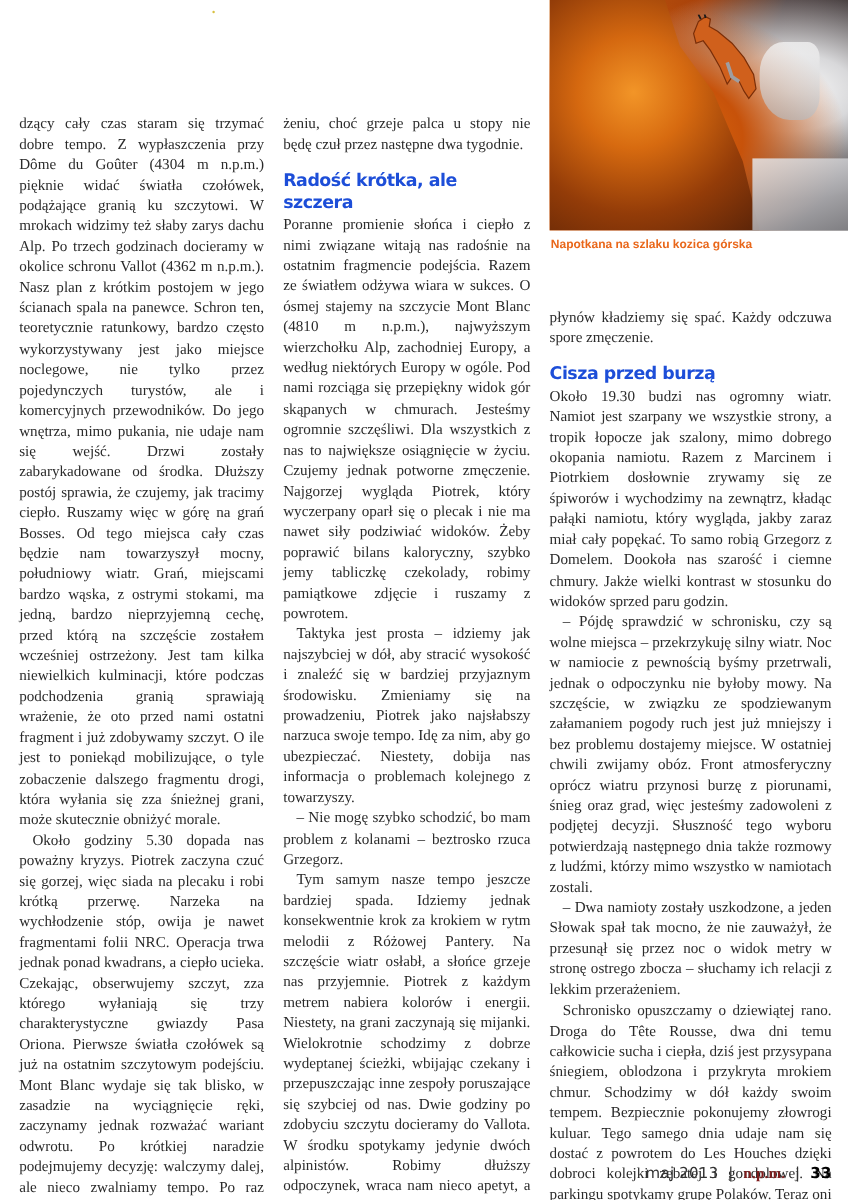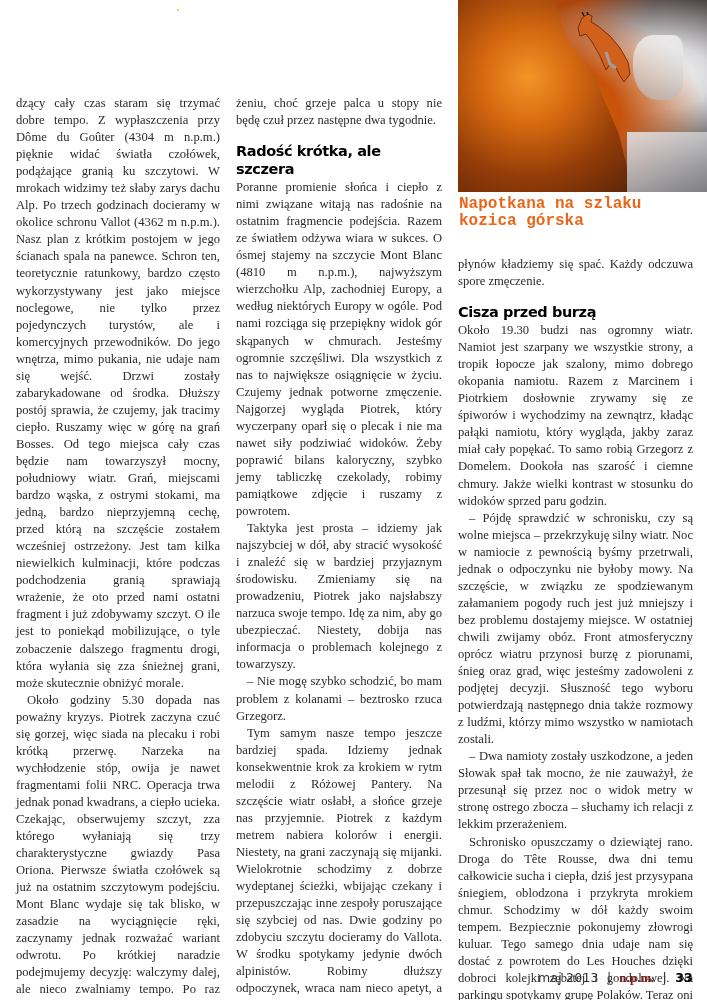--- a/index.html
+++ b/index.html
@@ -3,35 +3,35 @@
 <meta charset="utf-8">
 <style>
   html, body { margin: 0; padding: 0; background: #ffffff; }
   body { width: 707px; height: 1000px; position: relative; overflow: hidden; font-family: "DejaVu Serif", "Liberation Serif", serif; color: #2a2a2a; }
   .col { position: absolute; font-family: "Liberation Serif", "DejaVu Serif", serif; font-size: 12.6px; line-height: 17.05px; text-align: justify; hyphens: manual; }
   .col p { margin: 0; text-indent: 0; }
   .col p.ind { text-indent: 11px; }
   .col1 { left: 16px; top: 95px; width: 204px; }
   .col2 { left: 236px; top: 95px; width: 206px; }
   .col3 { left: 458px; top: 256px; width: 235px; }
-  h2.sub { font-family: "DejaVu Sans", "Liberation Sans", sans-serif; font-weight: bold; font-size: 14.5px; line-height: 18px; margin: 13px 0 1px 0; color: #000000; letter-spacing: -0.4px; text-align: left; }
+  h2.sub { font-family: "DejaVu Sans", "Liberation Sans", sans-serif; font-weight: bold; font-size: 14.5px; line-height: 18px; margin: 13px 0 1px 0; color: #1d4ed8; letter-spacing: -0.4px; text-align: left; }
   .photo { position: absolute; left: 458px; top: 0; width: 249px; height: 192px; overflow: hidden;
     background:
       radial-gradient(ellipse at 30% 60%, #e8760f 0%, #c7520a 35%, rgba(120,40,10,0) 70%),
       radial-gradient(ellipse at 80% 40%, #ffffff 0%, #d8d8da 20%, rgba(60,55,60,0) 55%),
       linear-gradient(110deg, #c96210 0%, #a8410a 40%, #3a2c2c 62%, #2a2628 100%); }
   .photo .rock { position: absolute; left: 0; top: 0; width: 175px; height: 192px;
     background: radial-gradient(circle at 40% 40%, #f59a2a 0%, #d66a10 30%, #8f3a08 65%, #5a2206 100%);
     clip-path: polygon(0 0, 55% 0, 62% 20%, 78% 40%, 92% 70%, 100% 100%, 0 100%); opacity: .92; }
   .photo .snow { position: absolute; right: 0; bottom: 0; width: 80px; height: 60px;
     background: linear-gradient(160deg, #e8e8ea 0%, #b9b9bd 60%, #8e8e92 100%); opacity: .85; }
   .photo .snow2 { position: absolute; left: 175px; top: 35px; width: 50px; height: 65px;
     background: linear-gradient(180deg, #fafafa, #b9b9bb); opacity: .7; border-radius: 40% 20% 30% 50%; }
   .photo .goat { position: absolute; left: 118px; top: 12px; width: 58px; height: 74px; }
-  .caption { position: absolute; left: 459px; top: 196px; width: 240px; font-family: Liberation Mono, monospace; font-size: 16px; line-height: 17px; color: #e9671a; font-weight: 600; }
+  .caption { position: absolute; left: 459px; top: 196px; width: 240px; font-family: Liberation Sans, sans-serif; font-size: 10px; line-height: 17px; color: #e9671a; font-weight: 600; }
   .footer { position: absolute; right: 14px; top: 970px; font-family: "DejaVu Sans", "Liberation Sans", sans-serif; font-size: 12.5px; color: #333; letter-spacing: 0.2px; }
   .footer .brand { color: #7f1d1d; font-weight: bold; font-family: Liberation Serif, serif; }
   .footer .sep { margin: 0 4px; }
   .footer .num { font-weight: bold; color: #000000; }
   .dot { position: absolute; left: 177px; top: 9px; width: 2px; height: 2px; background: #d8c040; border-radius: 50%; }
 </style>
 </head>
 <body>
 
 <div class="dot"></div>

